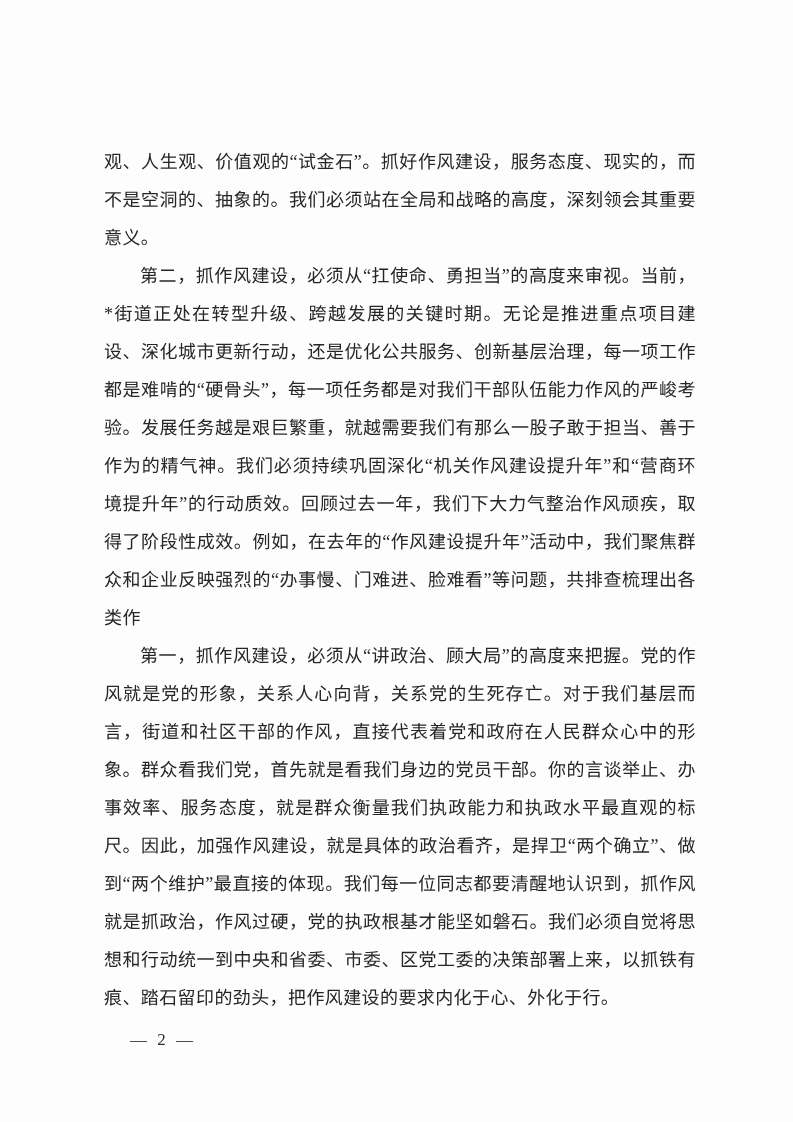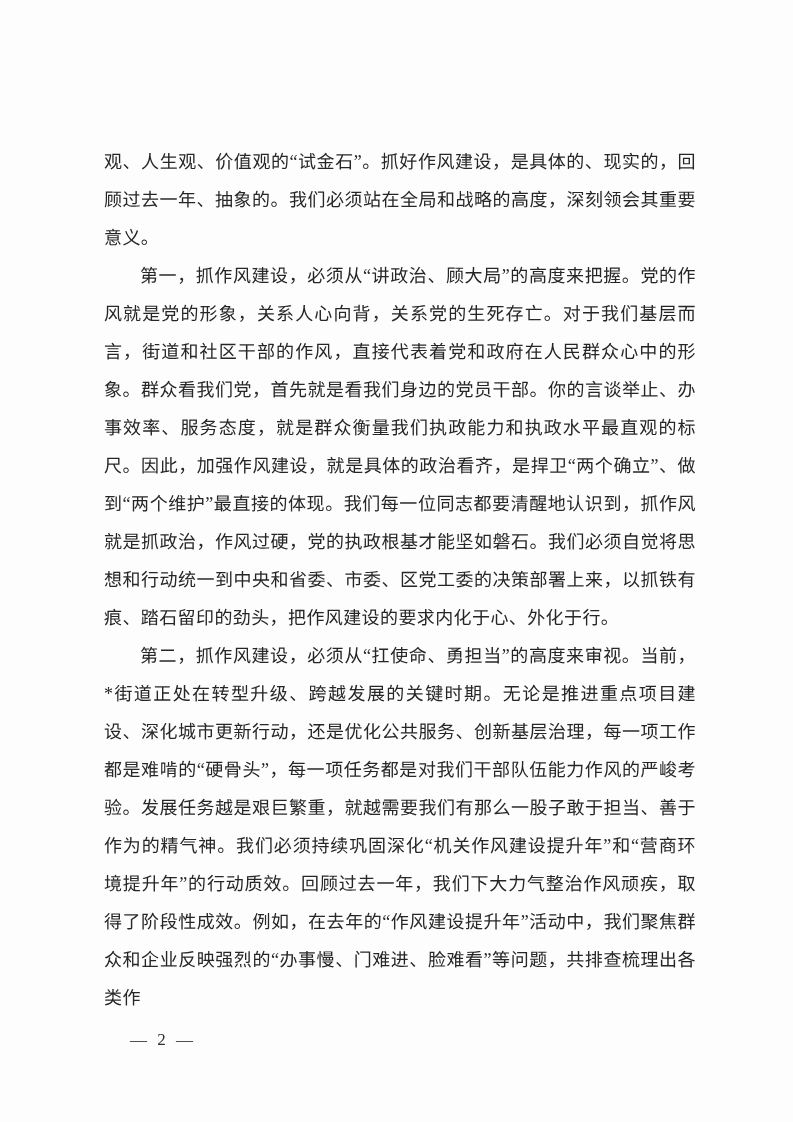--- a/index.html
+++ b/index.html
@@ -45,18 +45,18 @@
     letter-spacing: 3px;
     color: #2e2e2e;
     white-space: pre;
   }
 </style>
 </head>
 <body>
 
 <div class="page">
   <div class="content">
-    <p class="para continuation">观、人生观、价值观的“试金石”。抓好作风建设，是具体的、现实的，回顾过去一年、抽象的。我们必须站在全局和战略的高度，深刻领会其重要意义。</p>
+    <p class="para continuation">观、人生观、价值观的“试金石”。抓好作风建设，服务态度、现实的，而不是空洞的、抽象的。我们必须站在全局和战略的高度，深刻领会其重要意义。</p>
+    <p class="para">第二，抓作风建设，必须从“扛使命、勇担当”的高度来审视。当前，*街道正处在转型升级、跨越发展的关键时期。无论是推进重点项目建设、深化城市更新行动，还是优化公共服务、创新基层治理，每一项工作都是难啃的“硬骨头”，每一项任务都是对我们干部队伍能力作风的严峻考验。发展任务越是艰巨繁重，就越需要我们有那么一股子敢于担当、善于作为的精气神。我们必须持续巩固深化“机关作风建设提升年”和“营商环境提升年”的行动质效。回顾过去一年，我们下大力气整治作风顽疾，取得了阶段性成效。例如，在去年的“作风建设提升年”活动中，我们聚焦群众和企业反映强烈的“办事慢、门难进、脸难看”等问题，共排查梳理出各类作</p>
     <p class="para">第一，抓作风建设，必须从“讲政治、顾大局”的高度来把握。党的作风就是党的形象，关系人心向背，关系党的生死存亡。对于我们基层而言，街道和社区干部的作风，直接代表着党和政府在人民群众心中的形象。群众看我们党，首先就是看我们身边的党员干部。你的言谈举止、办事效率、服务态度，就是群众衡量我们执政能力和执政水平最直观的标尺。因此，加强作风建设，就是具体的政治看齐，是捍卫“两个确立”、做到“两个维护”最直接的体现。我们每一位同志都要清醒地认识到，抓作风就是抓政治，作风过硬，党的执政根基才能坚如磐石。我们必须自觉将思想和行动统一到中央和省委、市委、区党工委的决策部署上来，以抓铁有痕、踏石留印的劲头，把作风建设的要求内化于心、外化于行。</p>
-    <p class="para">第二，抓作风建设，必须从“扛使命、勇担当”的高度来审视。当前，*街道正处在转型升级、跨越发展的关键时期。无论是推进重点项目建设、深化城市更新行动，还是优化公共服务、创新基层治理，每一项工作都是难啃的“硬骨头”，每一项任务都是对我们干部队伍能力作风的严峻考验。发展任务越是艰巨繁重，就越需要我们有那么一股子敢于担当、善于作为的精气神。我们必须持续巩固深化“机关作风建设提升年”和“营商环境提升年”的行动质效。回顾过去一年，我们下大力气整治作风顽疾，取得了阶段性成效。例如，在去年的“作风建设提升年”活动中，我们聚焦群众和企业反映强烈的“办事慢、门难进、脸难看”等问题，共排查梳理出各类作</p>
   </div>
   <div class="page-number">— 2 —</div>
 </div>
 
 </body></html>

